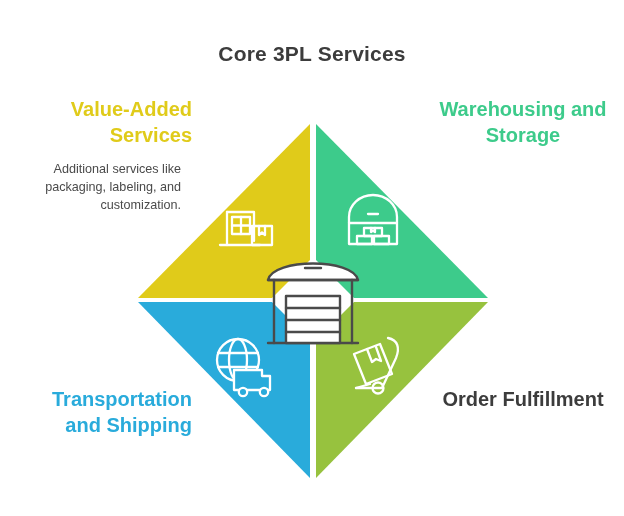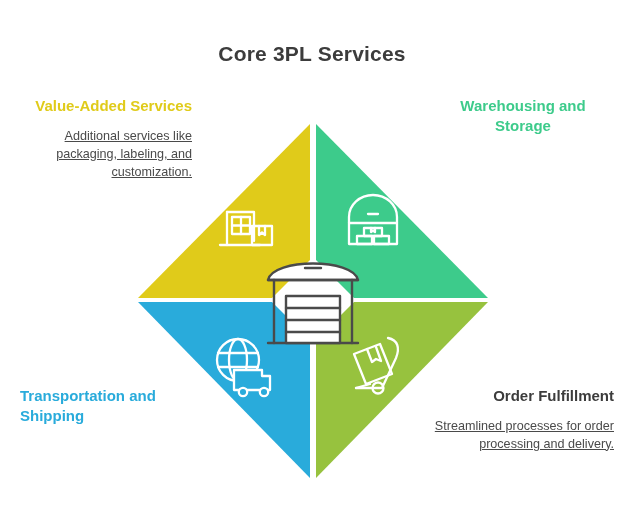--- a/index.html
+++ b/index.html
@@ -17,41 +17,40 @@
     left:0;top:42px;width:624px;
     text-align:center;
     font-size:21px;
     font-weight:bold;
     color:#3c3c3c;
     letter-spacing:.2px;
   }
 
   .quad{position:absolute;}
   .q-head{
-    font-size:15px;
+    font-size:20px;
     font-weight:bold;
     line-height:1.32;
     margin:0 0 12px 0;
   }
   .q-body{
     font-size:12.6px;
     line-height:1.42;
     color:#4a4a4a;
-    margin:0;
-    text-decoration:underline;
+    margin:11px;
   }
 
   
   #quad-value-added{left:20px;top:96px;width:172px;text-align:right;}
   
   #quad-warehousing{left:432px;top:96px;width:182px;text-align:center;}
   
-  #quad-transportation{left:20px;top:386px;width:172px;text-align:left;}
+  #quad-transportation{left:20px;top:386px;width:172px;text-align:right;}
   
-  #quad-fulfillment{left:432px;top:386px;width:182px;text-align:right;}
+  #quad-fulfillment{left:432px;top:386px;width:182px;text-align:center;}
 
   #diamond{position:absolute;left:130px;top:116px;}
   svg{display:block;}
 </style>
 </head>
 <body>
 
 <div id="stage">
 
   <div class="title">Core 3PL Services</div>
@@ -64,21 +63,20 @@
   <div class="quad" id="quad-warehousing">
     <p class="q-head" style="color:#3DCB8B">Warehousing and Storage</p>
   </div>
 
   <div class="quad" id="quad-transportation">
     <p class="q-head" style="color:#29ABDB">Transportation and Shipping</p>
   </div>
 
   <div class="quad" id="quad-fulfillment">
     <p class="q-head" style="color:#3c3c3c">Order Fulfillment</p>
-    <p class="q-body">Streamlined processes for order processing and delivery.</p>
   </div>
 
   <div id="diamond">
     <svg width="366" height="372" viewBox="0 0 366 372" xmlns="http://www.w3.org/2000/svg">
 
       <g>
         <path d="M 180 8 L 180 144 L 142 182 L 8 182 Z" fill="#E0CB1A"></path>
         <g fill="none" stroke="#ffffff" stroke-width="2.3" stroke-linecap="round" stroke-linejoin="round">
 
           <path d="M 97 96 L 97 129"></path>

